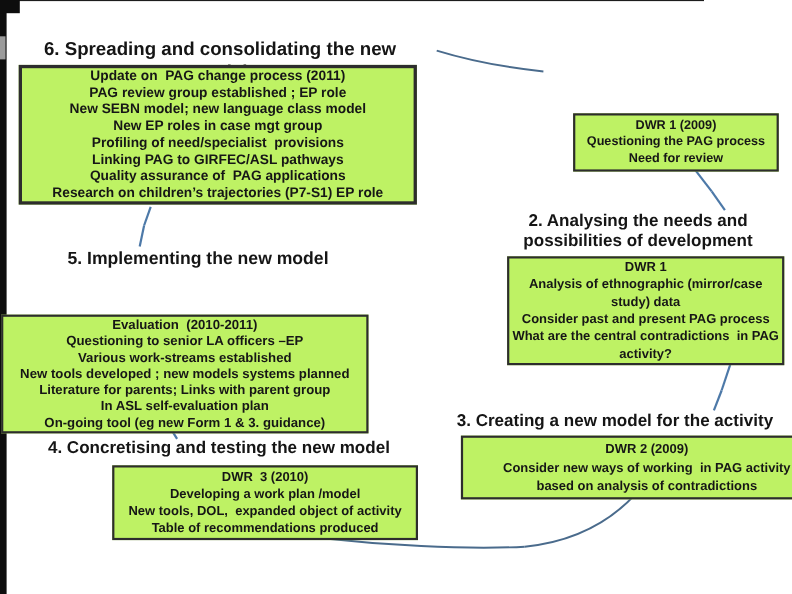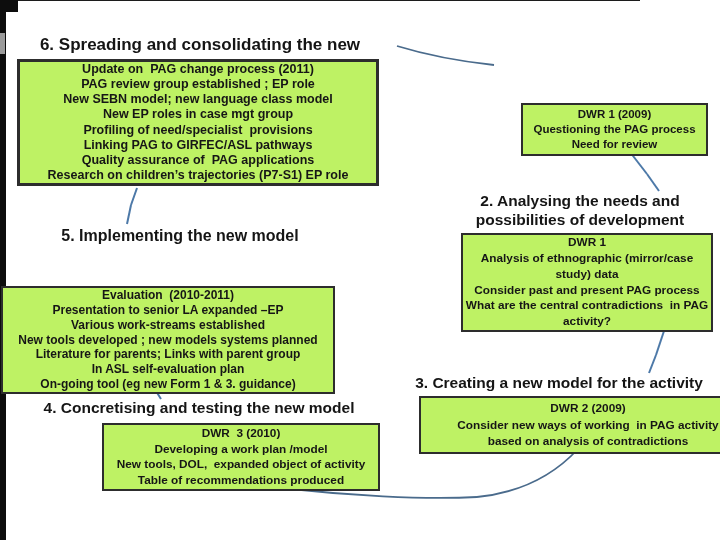--- a/index.html
+++ b/index.html
@@ -110,21 +110,21 @@
   <div class="box b4">
     <div>DWR  3 (2010)</div>
     <div>Developing a work plan /model</div>
     <div>New tools, DOL,  expanded object of activity</div>
     <div>Table of recommendations produced</div>
   </div>
 
   <div class="heading h5x">5. Implementing the new model</div>
   <div class="box b5">
     <div>Evaluation  (2010-2011)</div>
-    <div>Presentation to senior LA expanded –EP</div>
+    <div>Questioning to senior LA officers –EP</div>
     <div>Various work-streams established</div>
     <div>New tools developed ; new models systems planned</div>
     <div>Literature for parents; Links with parent group</div>
     <div>In ASL self-evaluation plan</div>
     <div>On-going tool (eg new Form 1 &amp; 3. guidance)</div>
   </div>
 
 </div>
 
 </body></html>

